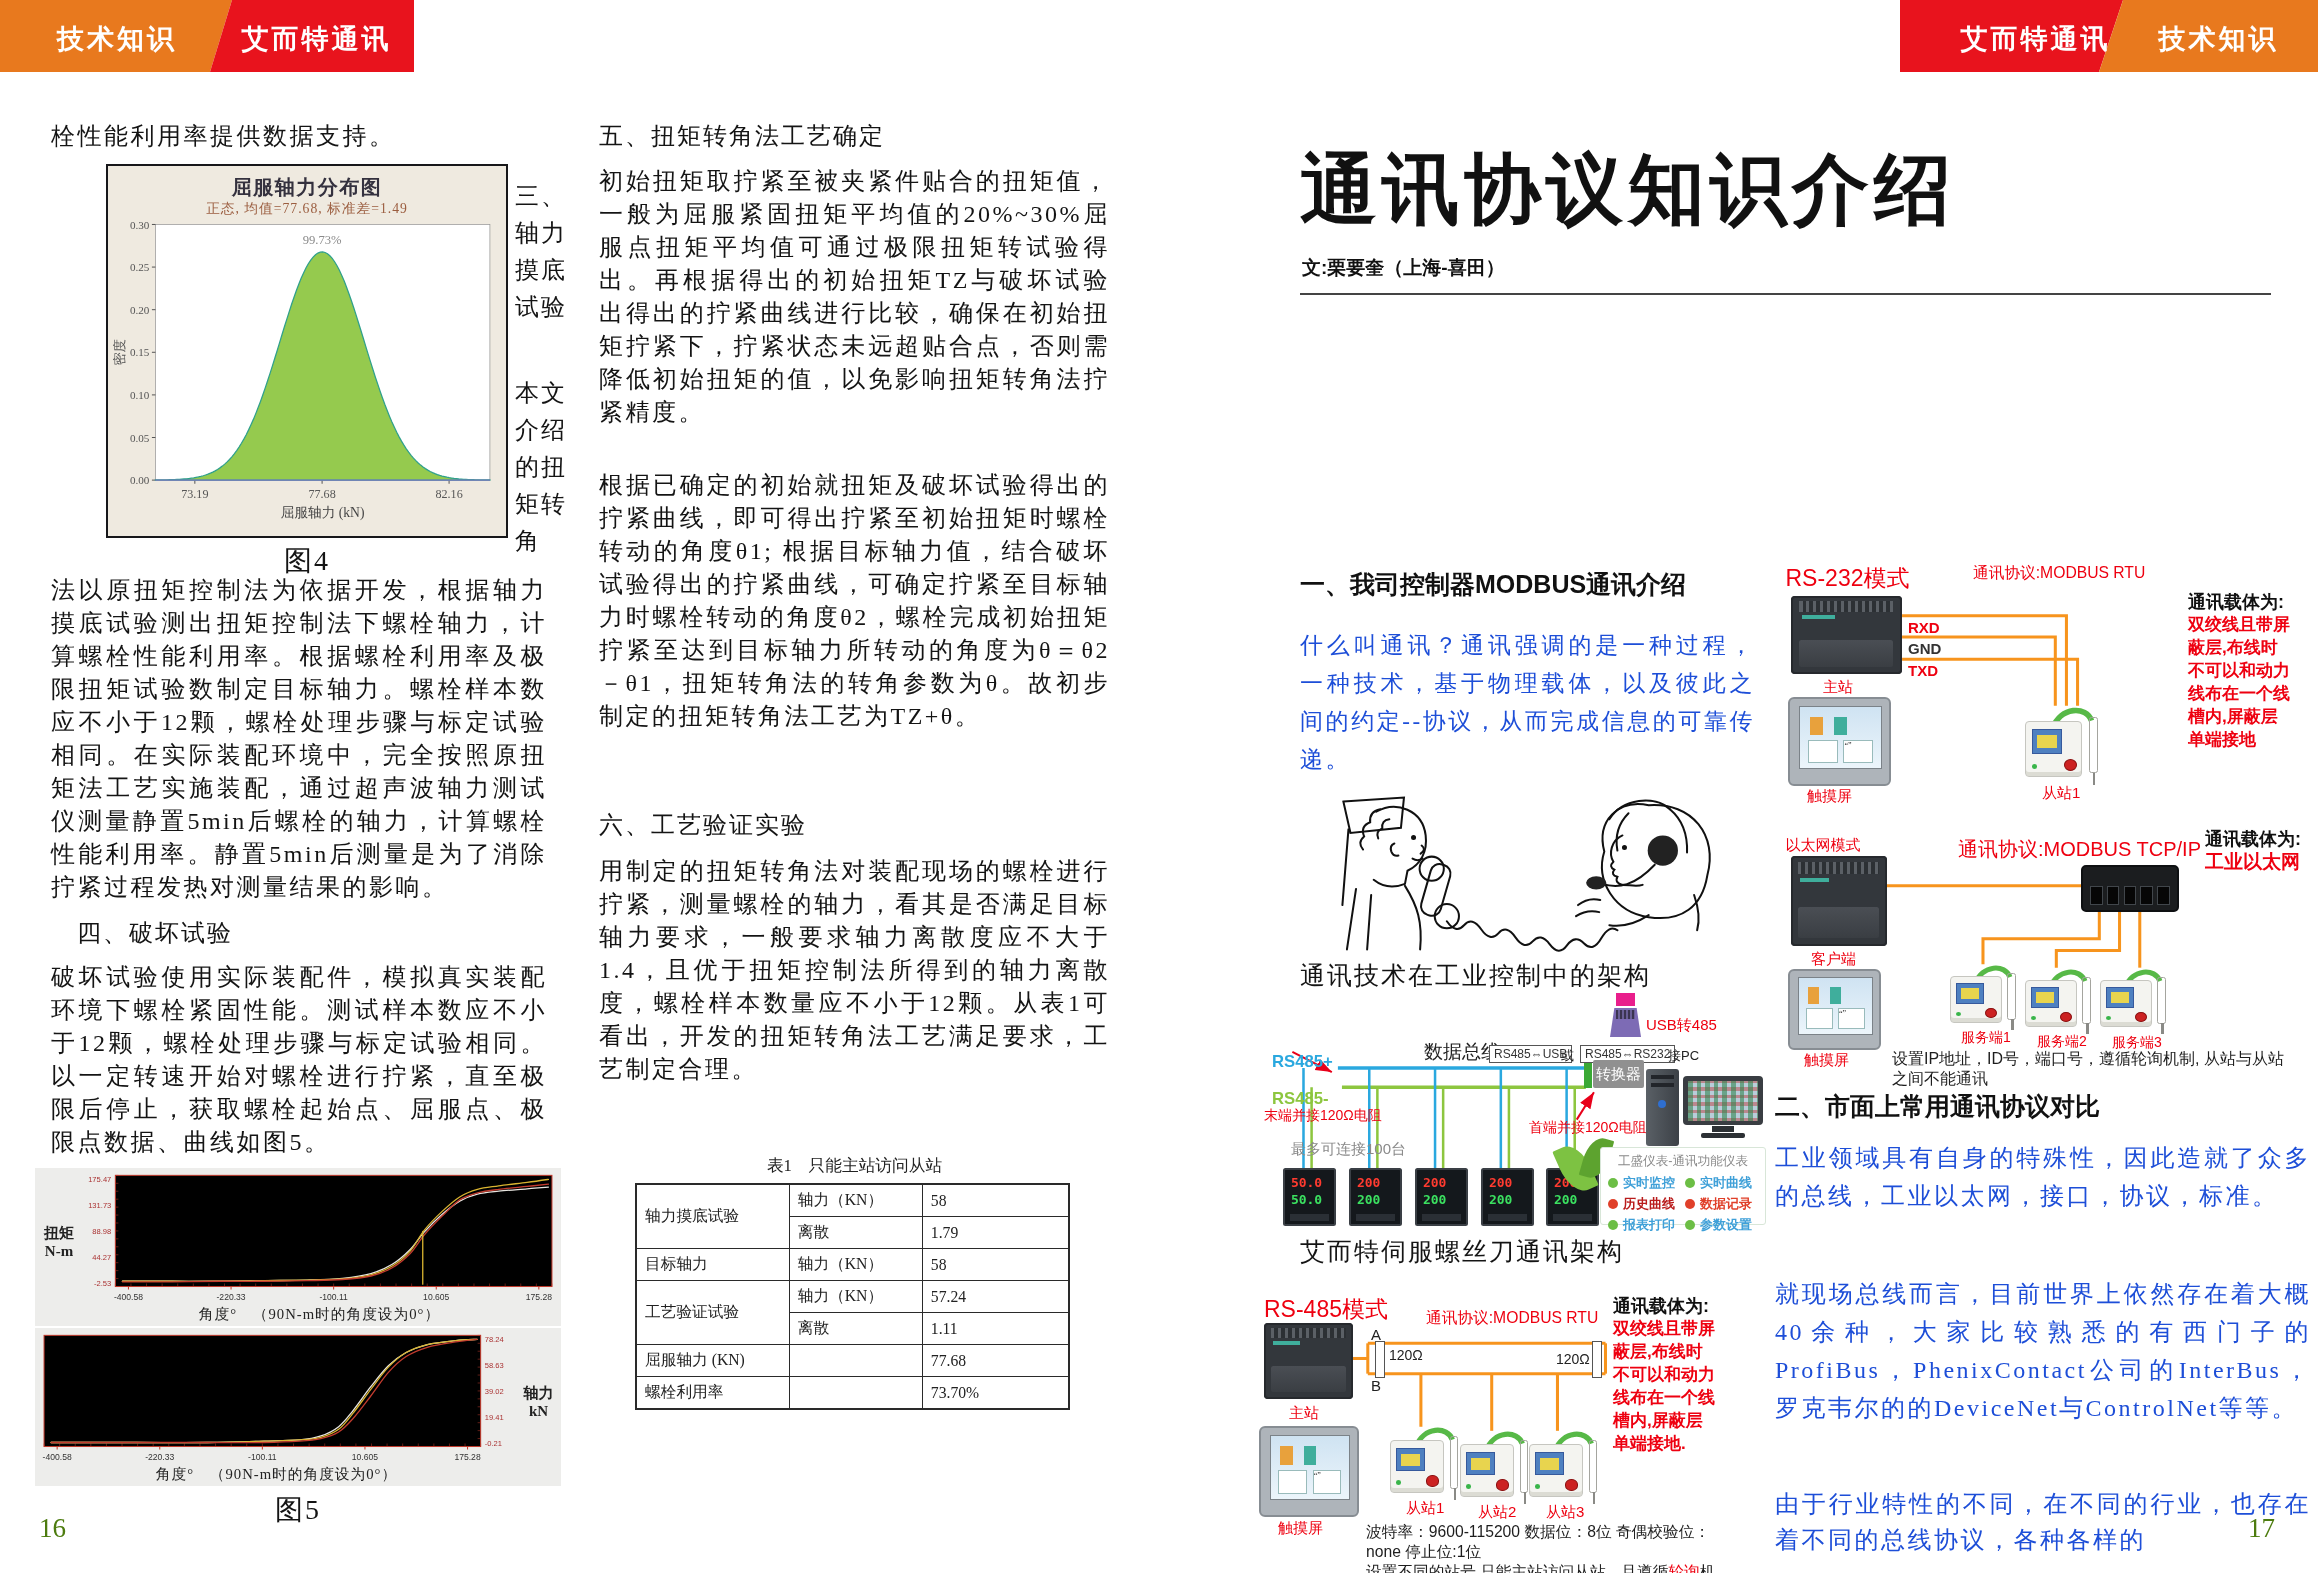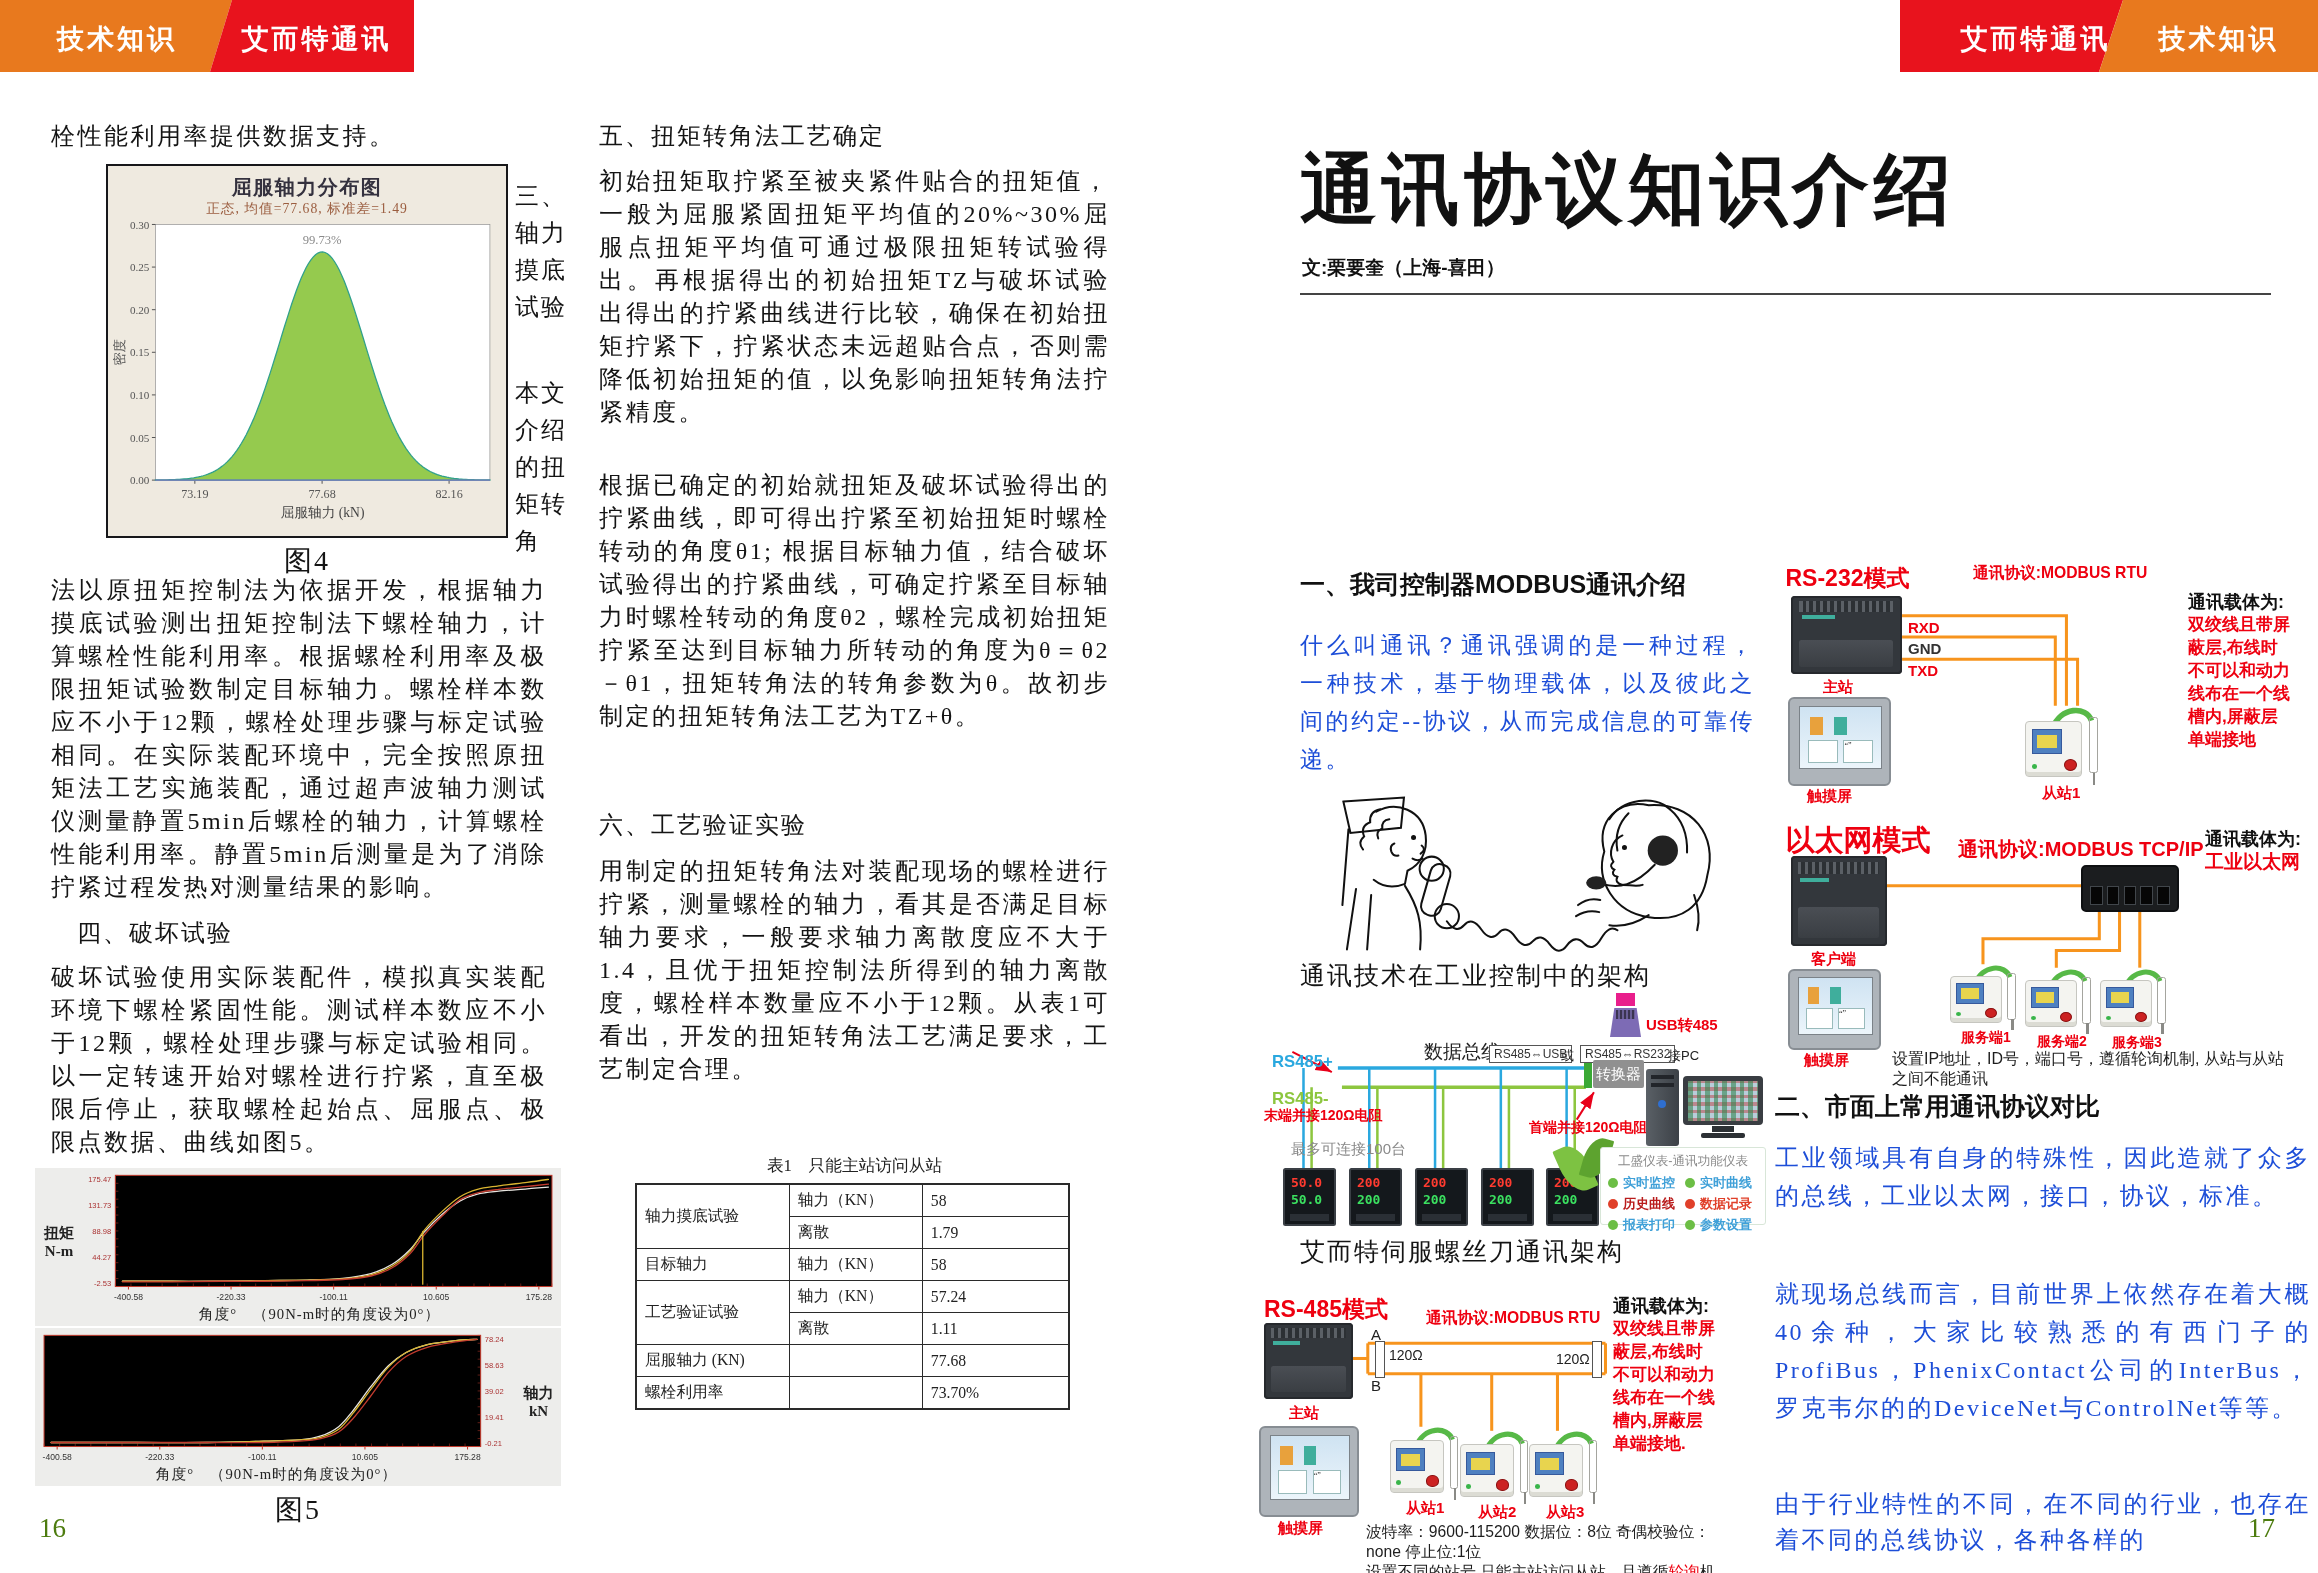--- a/index.html
+++ b/index.html
@@ -6,21 +6,21 @@
   body{width:2319px;height:1573px;position:relative;background:#fff;color:#1a1a1a;
        font-family:"Liberation Serif","DejaVu Serif",serif;overflow:hidden}
   .abs{position:absolute}
   .sans{font-family:"Liberation Sans","DejaVu Sans",sans-serif}
   .tabtxt{color:#fff;font-weight:bold;font-size:27px;letter-spacing:3px;text-align:center;
           font-family:"Liberation Sans","DejaVu Sans",sans-serif}
   .para{font-size:24px;line-height:33px;text-align:justify;letter-spacing:2.5px;color:#141414}
   .para-r{font-size:24px;line-height:38px;text-align:justify;letter-spacing:2.5px;color:#1d4ed8}
   .h-serif{font-size:24px;color:#141414;letter-spacing:2px}
   .h-sans{font-family:"Liberation Sans","DejaVu Sans",sans-serif;font-weight:bold;color:#111}
-  .rlabel{color:#EE0010;font-family:"Liberation Sans","DejaVu Sans",sans-serif;font-weight:bold}
+  .rlabel{color:#EE0010;font-family:"Liberation Sans","DejaVu Sans",sans-serif;font-weight:normal}
   .dtext{font-family:"Liberation Sans","DejaVu Sans",sans-serif;color:#222}
   .cap{font-size:25px;color:#141414;text-align:center;letter-spacing:2px}
   .pageno{font-size:27px;color:#4d7c0f}
 
   
   #fig4{background:#EFEAE0;border:2.5px solid #17171a;box-sizing:border-box}
   #fig4 .ft{width:100%;text-align:center;font-weight:bold;font-size:20px;color:#34313e;letter-spacing:1.5px}
   #fig4 .fs{width:100%;text-align:center;font-size:13.7px;color:#9b5d3f;letter-spacing:1px}
 
   
@@ -648,21 +648,21 @@
 
 <div class="abs" style="left:1783px;top:820px;width:534px;height:263px">
   <svg class="abs" style="left:0;top:0" width="534" height="263" viewBox="0 0 1055 520">
     <g stroke="#F7941D" stroke-width="6" fill="none">
       <line x1="205" y1="130" x2="590" y2="130"></line>
       <polyline points="625,172 625,235 395,235 395,285"></polyline>
       <polyline points="665,172 665,258 540,258 540,292"></polyline>
       <polyline points="705,172 705,292"></polyline>
     </g>
   </svg>
-  <div class="abs rlabel" style="left:2.5px;top:1px;font-size:29px">以太网模式</div>
+  <div class="abs rlabel" style="left:2.5px;top:16px;font-size:15px">以太网模式</div>
   <div class="abs rlabel" style="left:175px;top:16px;font-size:20px">通讯协议:MODBUS TCP/IP</div>
   <div class="abs carrier-t" style="left:422px;top:7px">通讯载体为:</div>
   <div class="abs carrier-l" style="left:422px;top:30px;font-size:19px">工业以太网</div>
   <div class="abs plc" style="left:7.6px;top:36px;width:96px;height:90px">
       <i></i>
       <em></em>
       <s></s>
     </div>
   <div class="abs rlabel" style="left:28px;top:130px;font-size:15px">客户端</div>
   <div class="abs switch" style="left:298px;top:45px;width:94px;height:43px">

